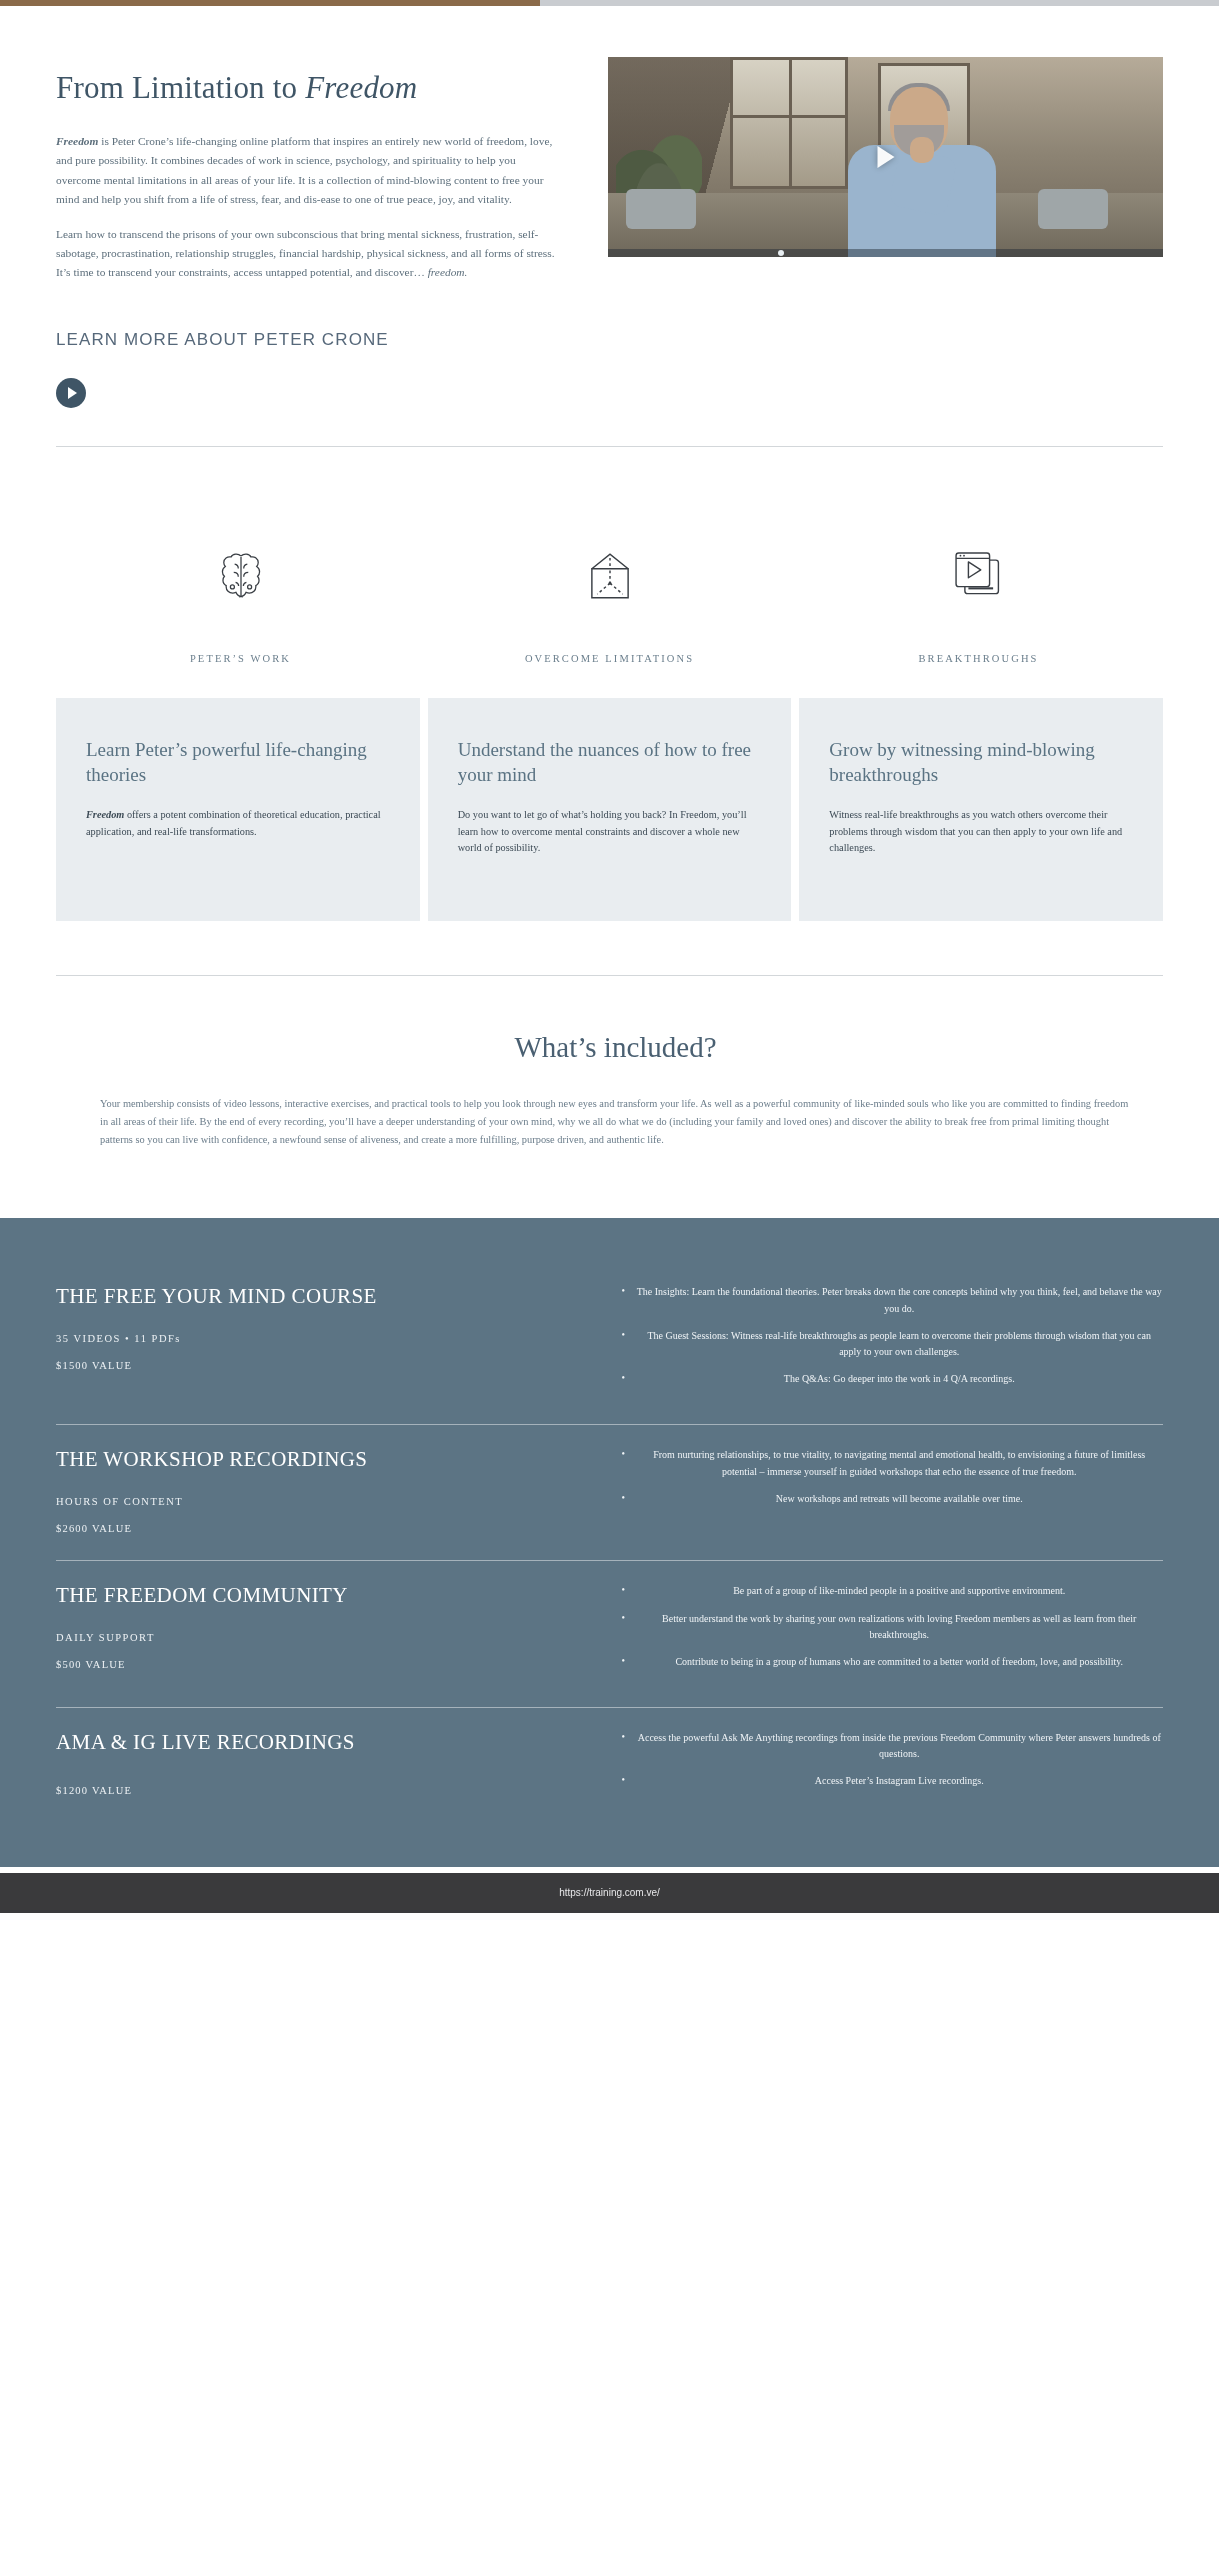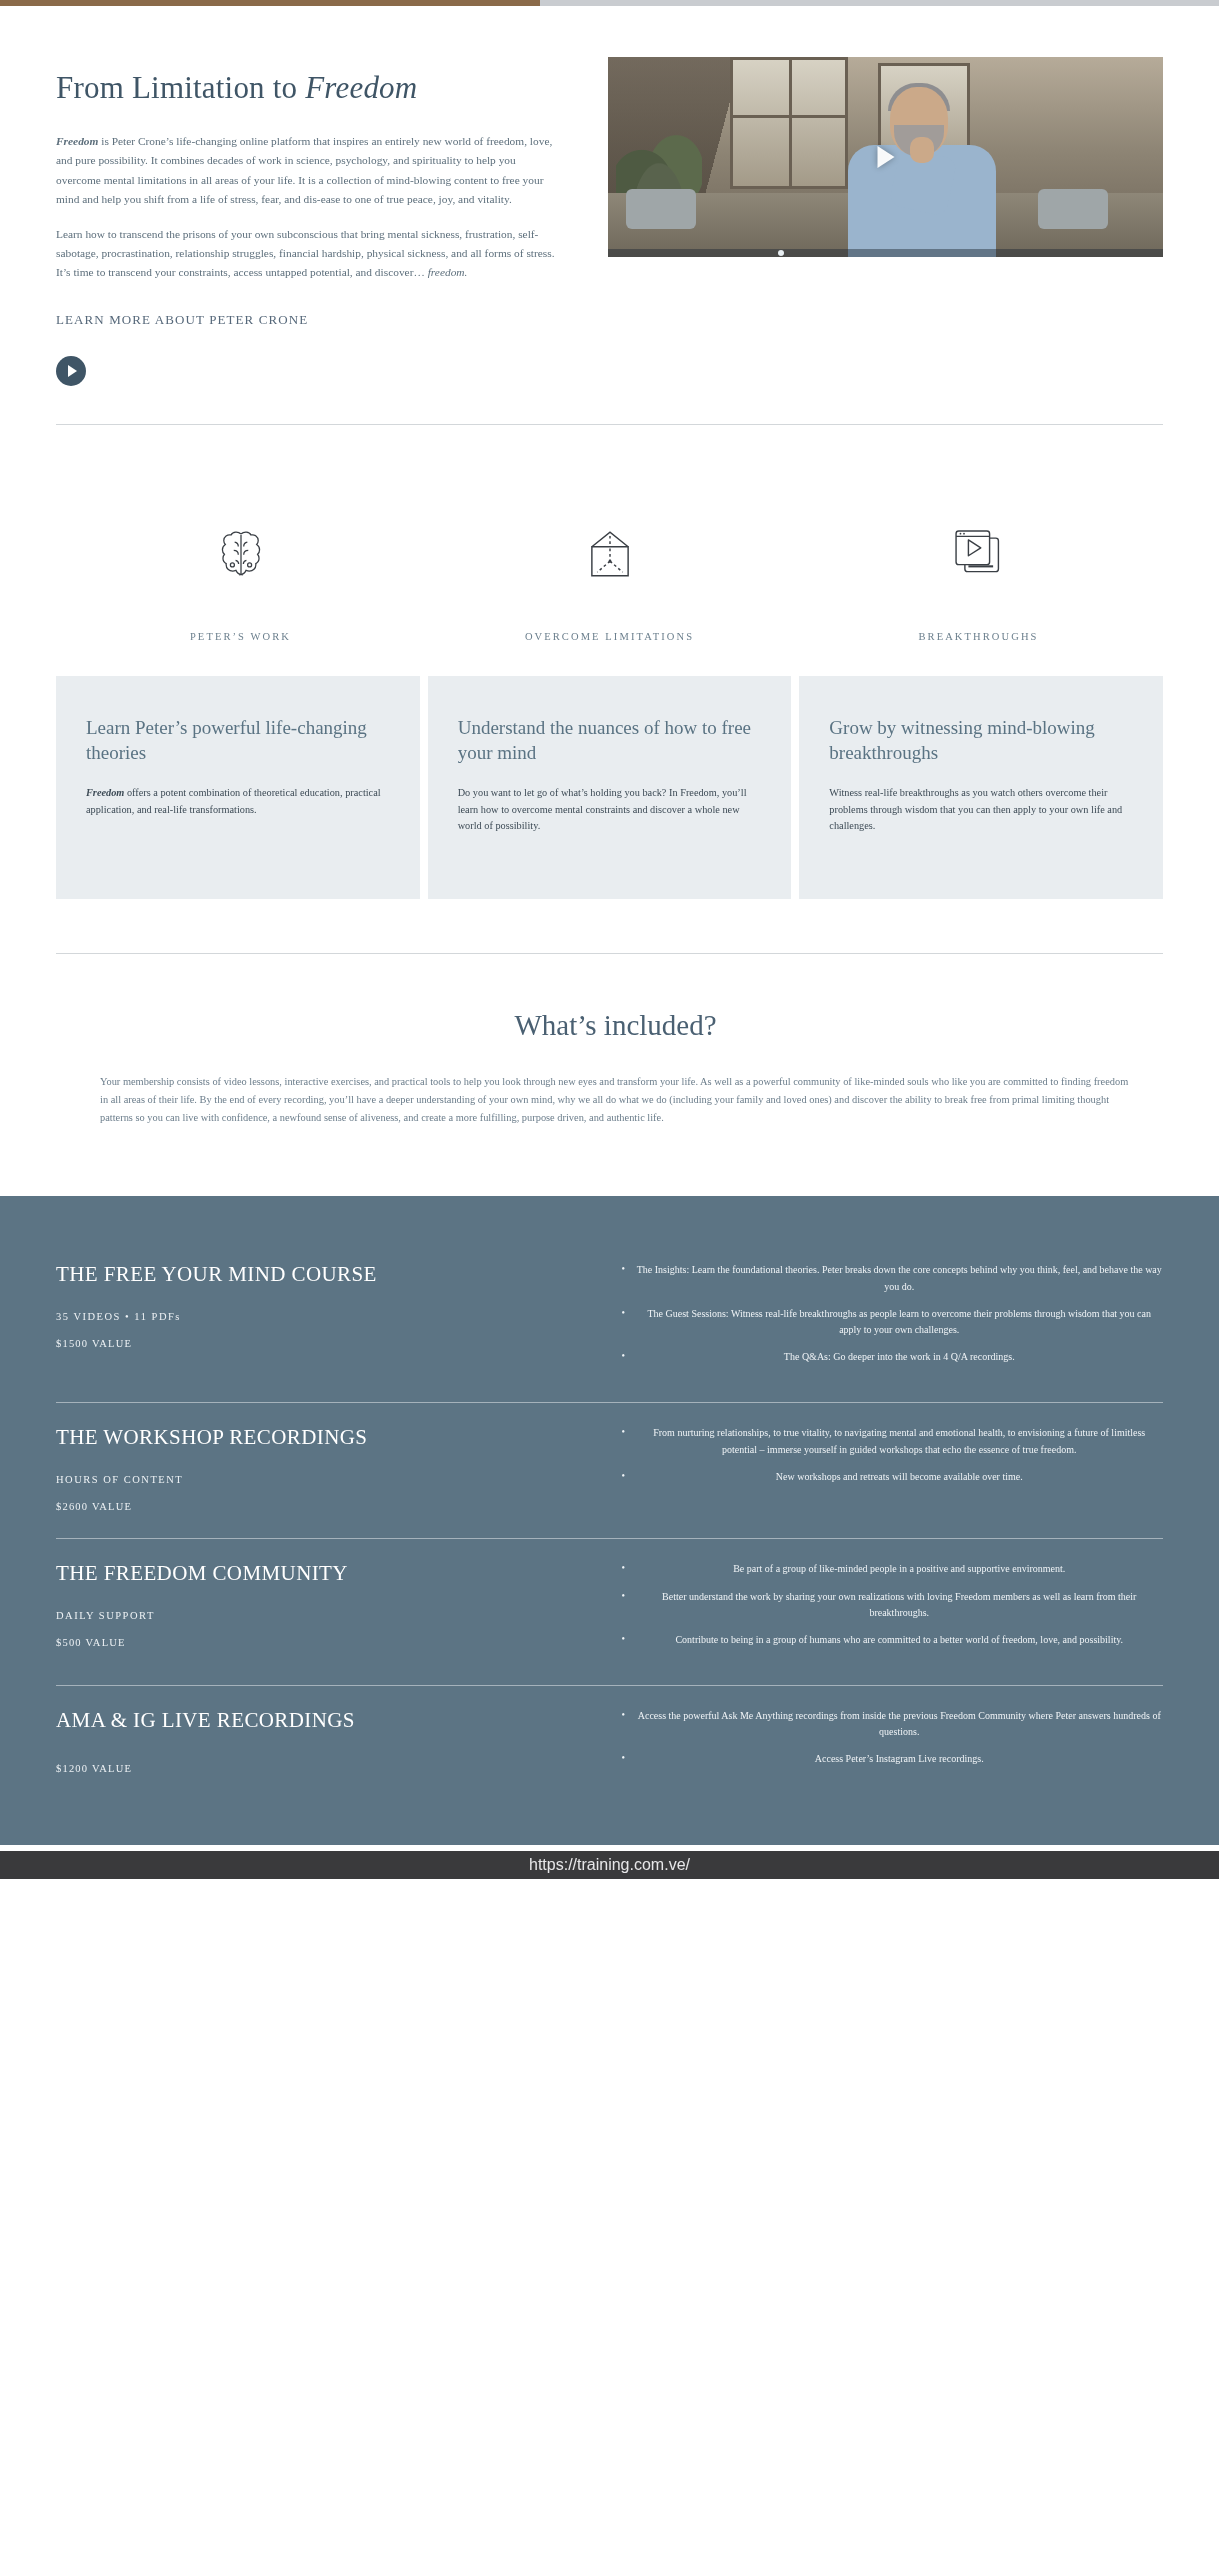--- a/index.html
+++ b/index.html
@@ -37,26 +37,26 @@
     font-size: 11.4px;
     line-height: 1.68;
     color: #5d6f7c;
     margin-bottom: 16px;
     max-width: 500px;
   }
   .hero-p b { font-weight: 700; font-style: italic; }
   .hero-p i { }
   .hero-link {
     display: inline-block;
-    font-size: 13px;
+    font-size: 17px;
     letter-spacing: 1.1px;
     color: #56687a;
     text-decoration: none;
-    margin-top: 14px;
-    font-family: Liberation Serif, serif;
+    margin-top: 32px;
+    font-family: Liberation Sans, sans-serif;
   }
   .hero-right { width: 555px; }
   .video-frame {
     width: 100%;
     height: 200px;
     position: relative;
     overflow: hidden;
     background: linear-gradient(150deg,#6d6256 0%,#8a8072 35%,#9a9486 60%,#6a6256 100%);
   }
   .vf-wall { position:absolute; inset:0;
@@ -141,23 +141,23 @@
   .dtitle { font-size: 21px; font-weight:400; letter-spacing:.4px; color:#ffffff; }
   .dmeta { font-size: 10.5px; letter-spacing:1.5px; margin-top: 24px; color:#eef2f5; }
   .dvalue { font-size: 10.5px; letter-spacing:1.2px; margin-top: 16px; color:#eef2f5; }
   .dlist { list-style:none; }
   .dlist li { position:relative; padding-left:14px; margin-bottom:11px; font-size:10px; line-height:1.62; color:#f0f4f7;text-align:center; }
   .dlist li:before { content:"•"; position:absolute; left:0; top:-1px; color:#f0f4f7; }
   .dsep { height:1px; background:rgba(255,255,255,.45); }
 
   
   .statusbar {
-    height: 28px; background:#3a3a3c; color:#e7e7e9;
+    height: 40px; background:#3a3a3c; color:#e7e7e9;
     display:flex; align-items:center; justify-content:center;
-    font-family: "Liberation Sans", sans-serif; font-size:16px;
+    font-family: "Liberation Sans", sans-serif; font-size:10px;
   }
   .bottomline { height:6px; background:#ffffff; }
 </style>
 </head>
 <body>
 
 <div class="top-strip">
   <div class="brown-bar"></div>
   <div class="grey-bar"></div>
 </div>

